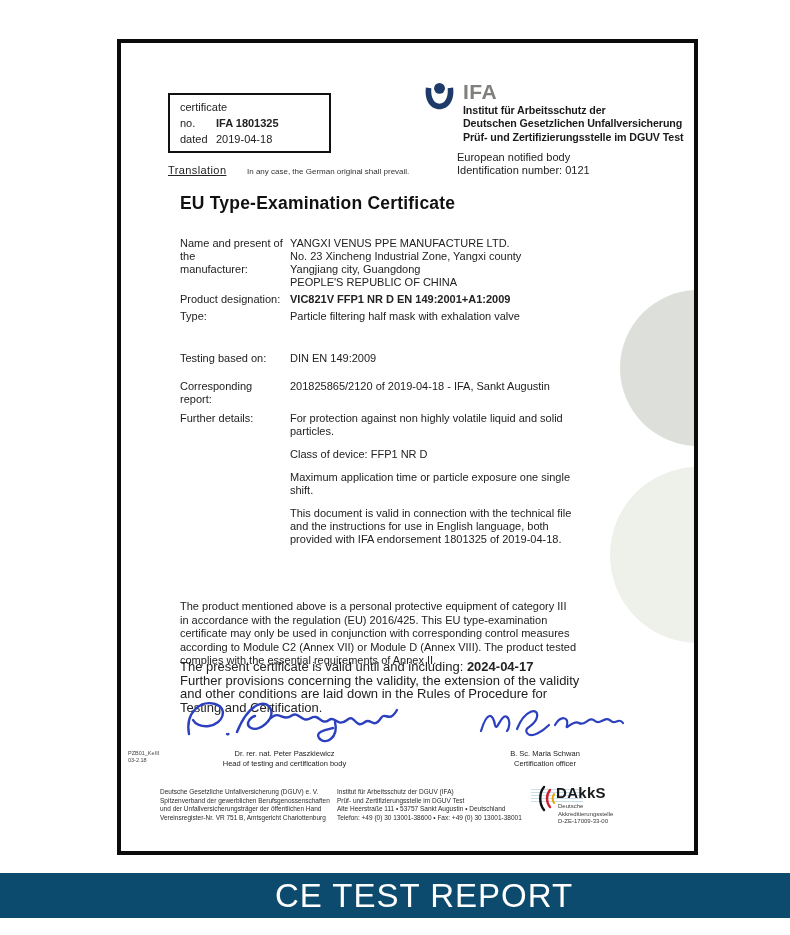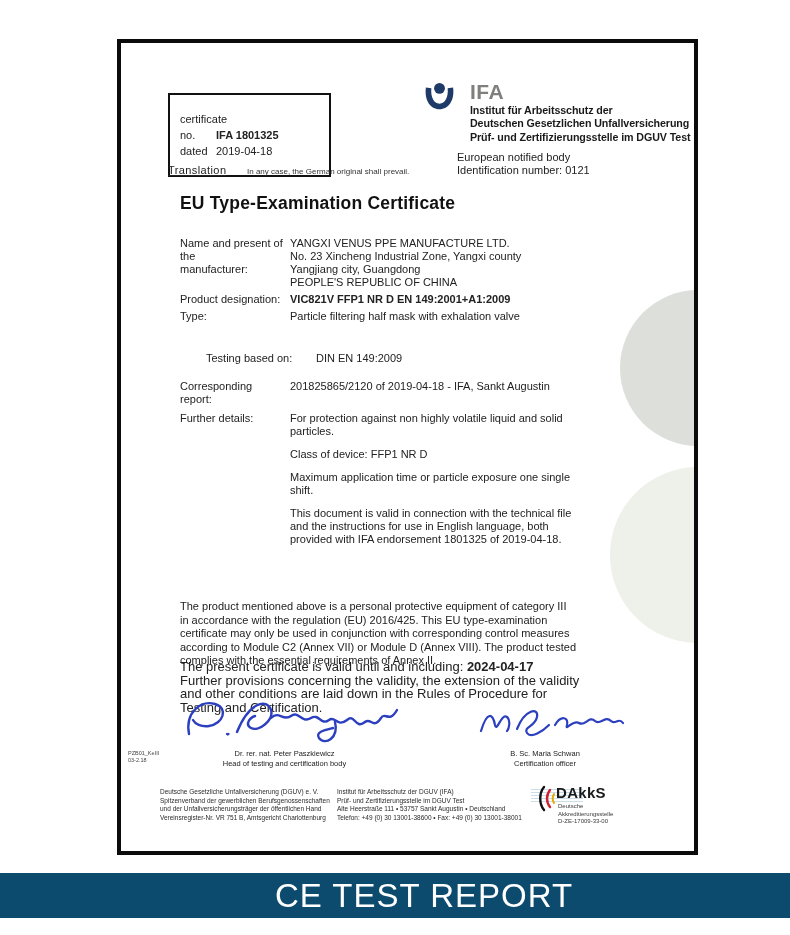--- a/index.html
+++ b/index.html
@@ -11,41 +11,41 @@
   
   #page{
     left:117px;top:39px;width:573px;height:808px;
     border:4px solid #0b0b0b;background:#ffffff;overflow:hidden;
   }
   .watermark{border-radius:50%;}
   #wm1{left:499px;top:247px;width:156px;height:156px;background:#dcdfda;}
   #wm2{left:489px;top:424px;width:176px;height:176px;background:#eef0ea;}
   
   #cert-box{
-    left:47px;top:50px;width:139px;padding:16px 10px;border:2px solid #111;
+    left:47px;top:50px;width:139px;padding:4px 10px;border:2px solid #111;
     font-size:11px;line-height:16px;background:#fff;
   }
   .cert-lbl{display:inline-block;width:36px;}
   .b{font-weight:bold;}
   
-  #ifa-block{left:302px;top:39px;display:flex;gap:14px;}
+  #ifa-block{left:302px;top:39px;display:flex;gap:7px;}
   #ifa-icon{width:33px;height:29px;flex:0 0 33px;}
   #ifa-acronym{font-size:21px;font-weight:bold;color:#7f7f7e;line-height:20px;letter-spacing:.5px;}
   .ifa-org{font-size:10.7px;font-weight:bold;color:#1a1a1a;line-height:12.3px;letter-spacing:-.1px;margin-top:1px;}
   #ifa-org-lines{margin-top:2px;}
   #notified{left:336px;top:108px;font-size:11px;line-height:13px;}
   
   #translation-label{left:47px;top:121px;font-size:11px;text-decoration:underline;letter-spacing:.4px;}
   #translation-note{left:126px;top:124px;font-size:8px;color:#333;}
   
   #doc-title{left:59px;top:150px;font-size:17.5px;font-weight:bold;letter-spacing:.2px;color:#111;}
   
   .row-label{left:59px;width:106px;font-size:11px;line-height:13px;}
   .row-value{left:169px;width:300px;font-size:11px;line-height:13px;}
-  .r-manu{top:194px;} .r-prod{top:250px;} .r-type{top:267px;} .r-test{top:309px;margin-left:26px;} .r-rep{top:337px;} .r-fur{top:369px;}
+  .r-manu{top:194px;} .r-prod{top:250px;} .r-type{top:267px;} .r-test{top:309px;} .r-rep{top:337px;} .r-fur{top:369px;}
   .para{margin:0 0 10px 0;}
   
   #legal{left:59px;top:557px;width:398px;font-size:11px;line-height:13.5px;}
   #validity{left:59px;top:617px;width:410px;font-size:13px;line-height:13.5px;}
   
   #sig-left{left:50px;top:651px;}
   #sig-right{left:352px;top:660px;}
   .sig-caption{font-size:7.5px;line-height:9.5px;text-align:center;color:#222;}
   #cap-left{left:66px;top:706px;width:195px;}
   #cap-right{left:349px;top:706px;width:150px;}

